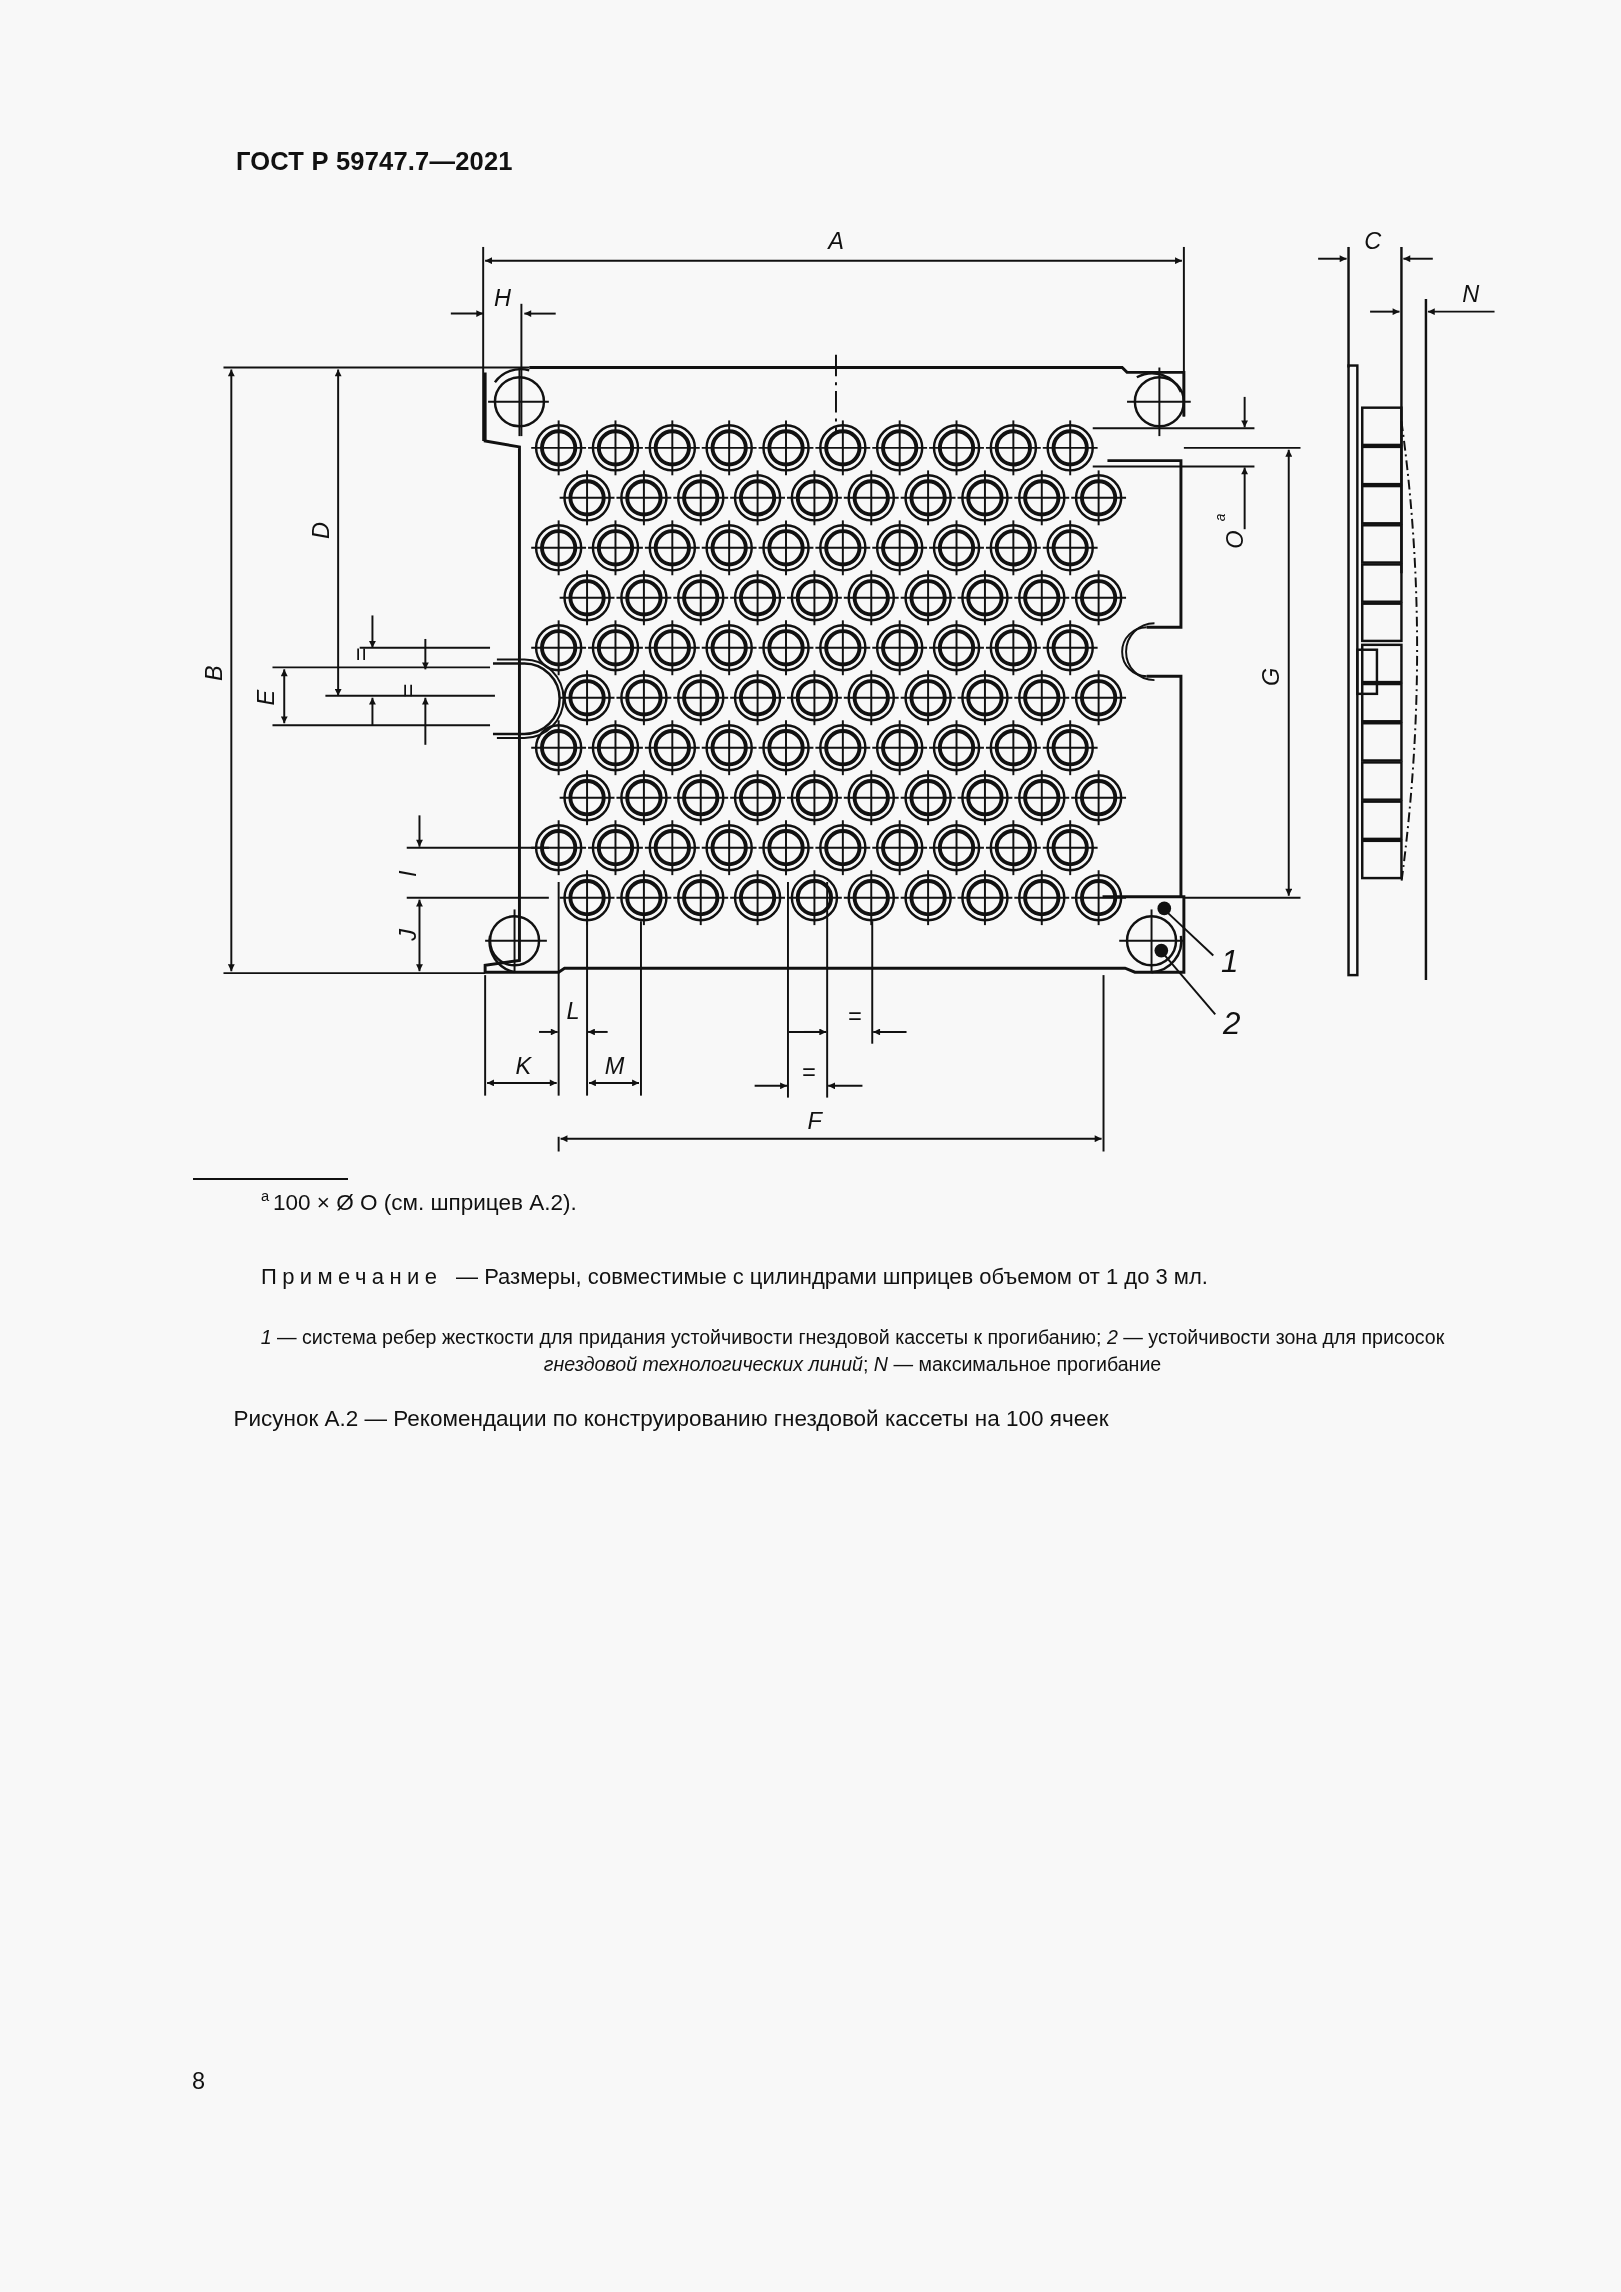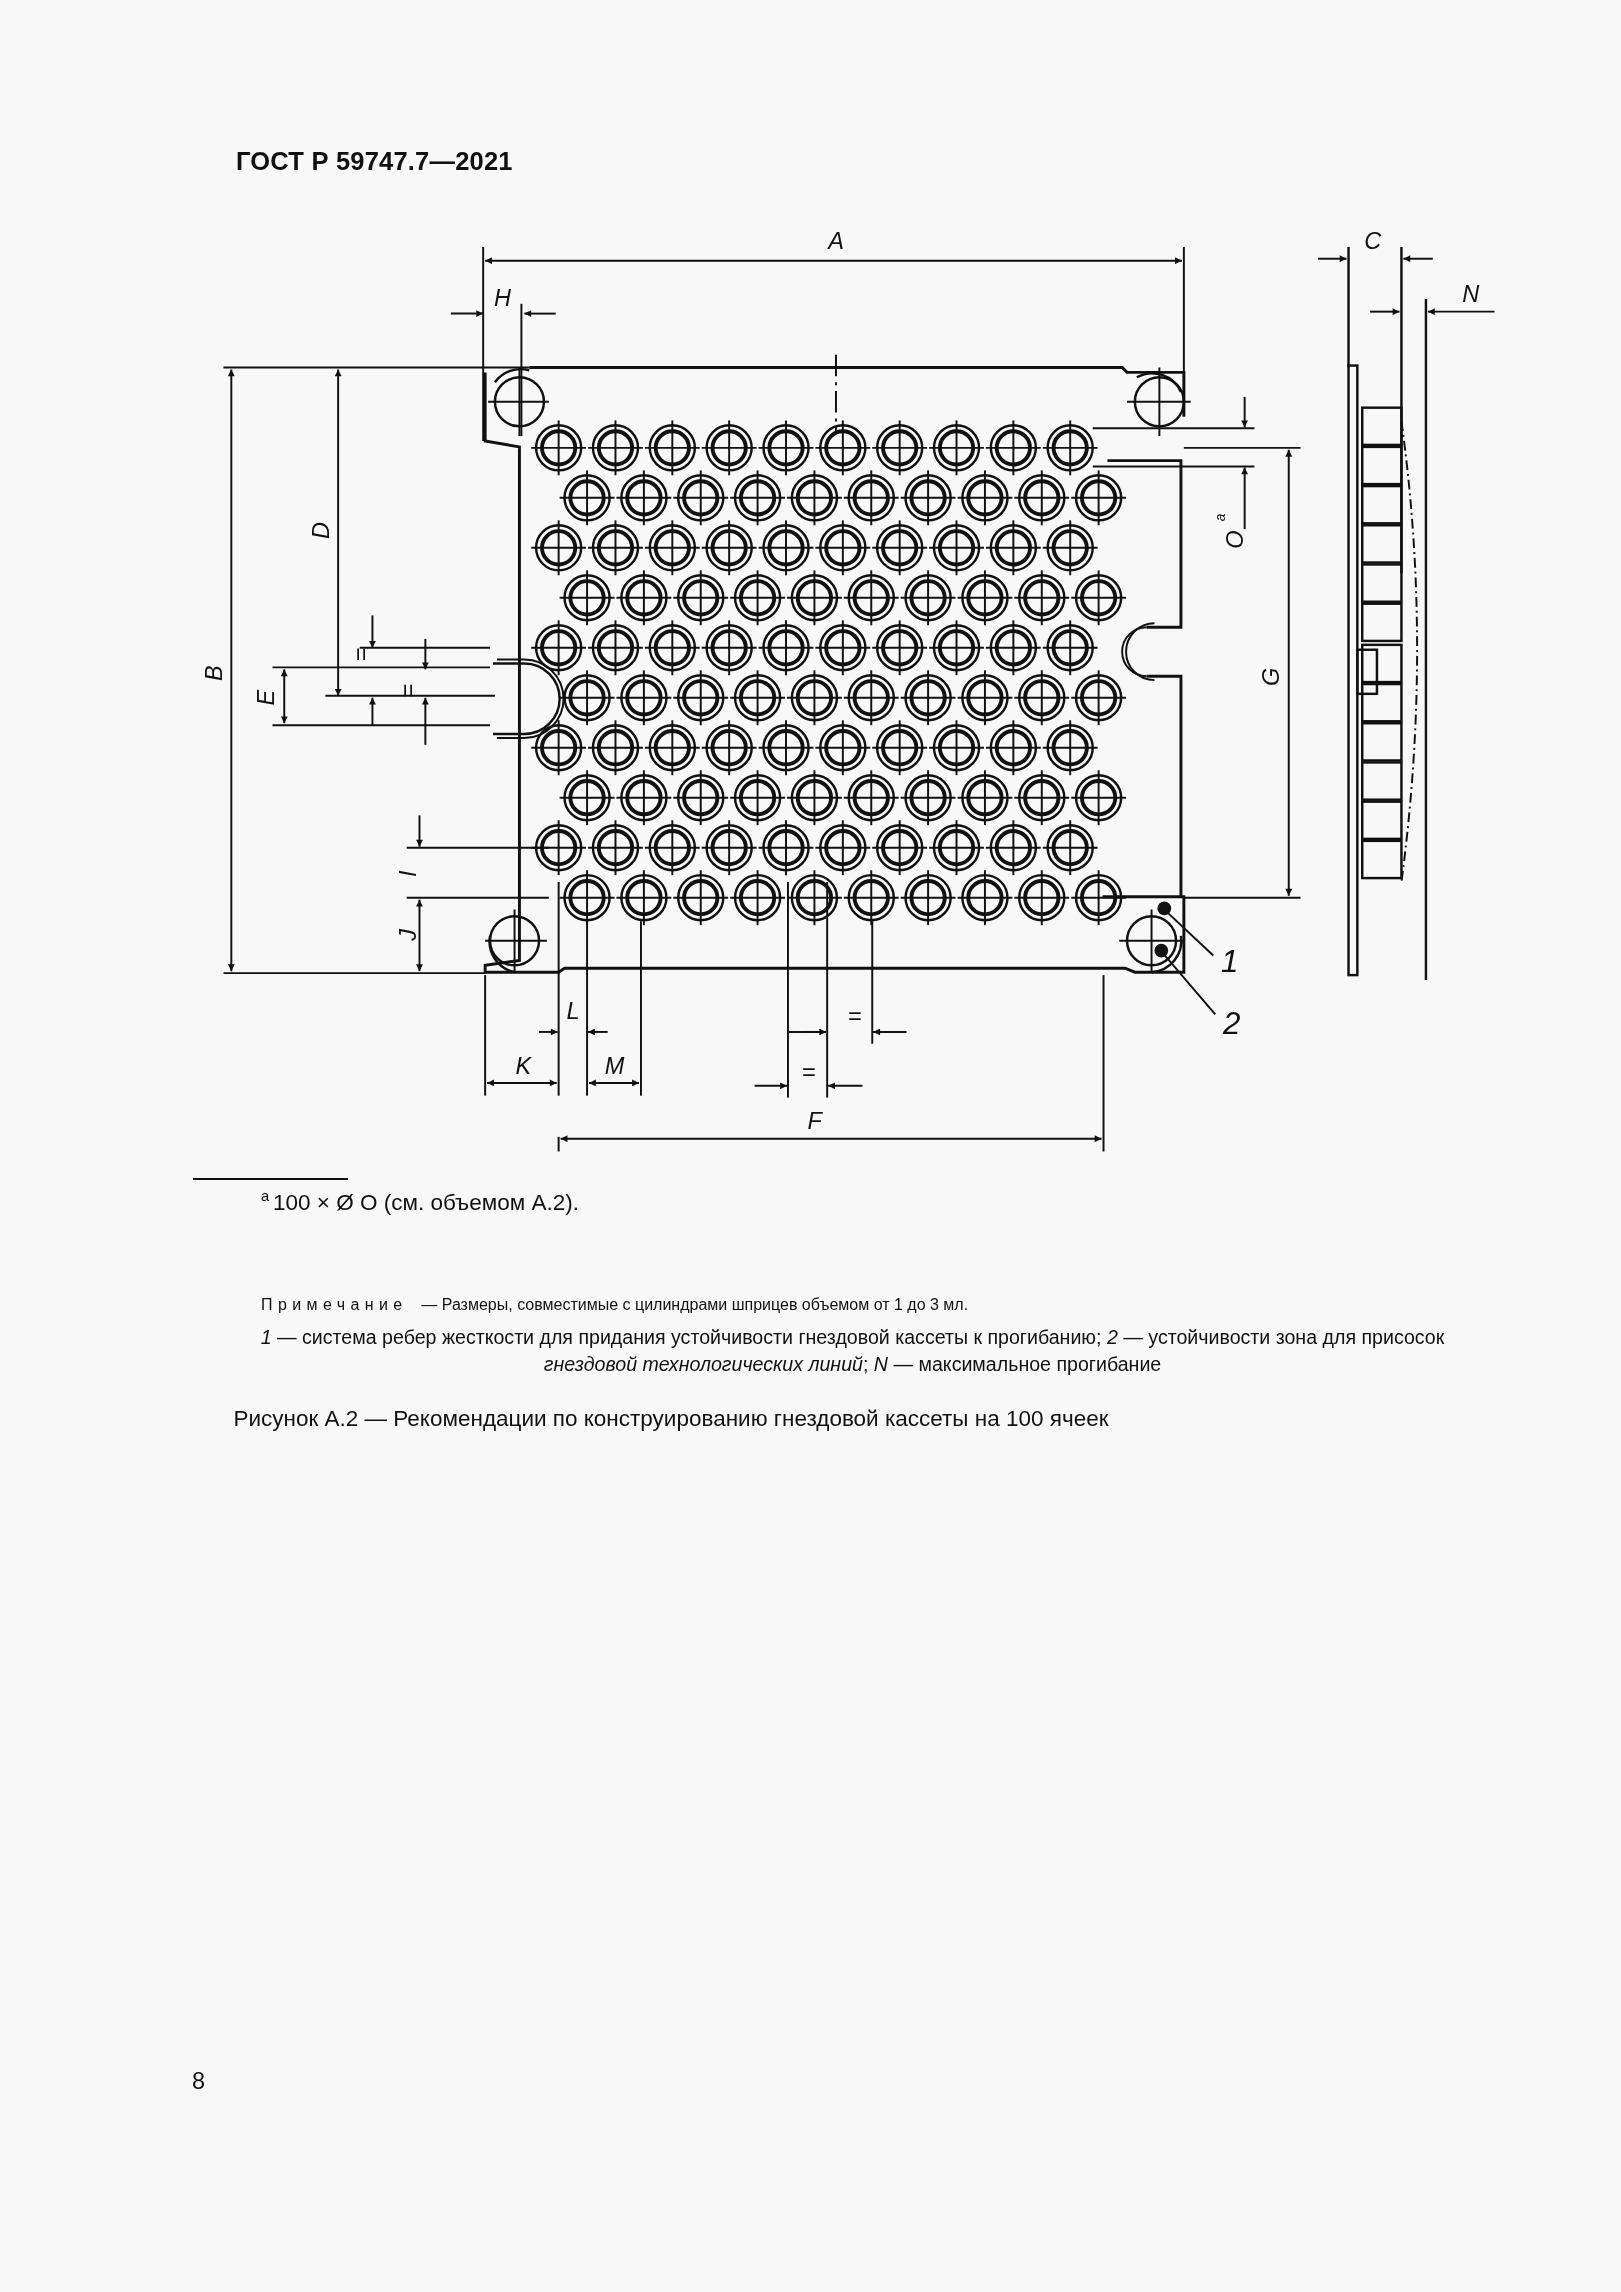--- a/index.html
+++ b/index.html
@@ -3,21 +3,21 @@
 <meta charset="utf-8">
 <style>
   html, body { margin:0; padding:0; }
   body { width:1621px; height:2293px; background:#f8f8f8; position:relative; overflow:hidden;
          font-family:"Liberation Sans", sans-serif; color:#111; }
   .header { position:absolute; left:192px; top:147px; font-size:25.5px; font-weight:bold; letter-spacing:0.2px;margin-left:44px; }
   .drawing { position:absolute; left:0; top:0; width:1621px; height:1176px; }
   .fn-rule { position:absolute; left:193px; top:1178px; width:155px; height:2px; background:#111; }
   .footnote { position:absolute; left:261px; top:1188px; font-size:22.5px; }
   .footnote sup { font-size:14.7px; vertical-align:8.8px; margin-right:3.9px; }
-  .note { position:absolute; left:261px; top:1296px; font-size:16px; }
+  .note { position:absolute; left:261px; top:1264px; font-size:22px; }
   .note .lbl { letter-spacing:5.4px; margin-right:13.7px; }
   .legend { position:absolute; left:186px; top:1324px; width:1333px; text-align:center; font-size:19.6px; line-height:26.5px; }
   .legend i { font-style:italic; }
   .caption { position:absolute; left:0; width:1342px; top:1406px; text-align:center; font-size:22.5px; }
   .pageno { position:absolute; left:192px; top:2068px; font-size:23.5px; }
   svg text { font-family:"Liberation Sans", sans-serif; font-style:italic; fill:#111; }
 </style>
 </head>
 <body>
 
@@ -274,21 +274,21 @@
     <text x="617" y="1096">M</text>
     <text x="865" y="1045" font-style="normal">=</text>
     <text x="818" y="1102" font-style="normal">=</text>
     <text x="824" y="1152">F</text>
     <text x="1246" y="992" font-size="32">1</text>
     <text x="1248" y="1055" font-size="32">2</text>
   </g>
 </svg>
 
 <div class="fn-rule"></div>
-<div class="footnote"><sup>a</sup><span>100 × Ø O (см. объемом А.2).</span></div>
+<div class="footnote"><sup>a</sup><span>100 × Ø O (см. шприцев А.2).</span></div>
 
 <div class="note"><span class="lbl">Примечание</span><span>— Размеры, совместимые с цилиндрами шприцев объемом от 1 до 3 мл.</span></div>
 
 <div class="legend"><i>1</i><span> — система ребер жесткости для придания устойчивости гнездовой кассеты к прогибанию; </span><i>2</i><span> — устойчивости зона для присосок </span><br><i>гнездовой технологических линий</i><span>; </span><i>N</i><span> — максимальное прогибание</span></div>
 
 <div class="caption">Рисунок А.2 — Рекомендации по конструированию гнездовой кассеты на 100 ячеек</div>
 
 <div class="pageno">8</div>
 
 

